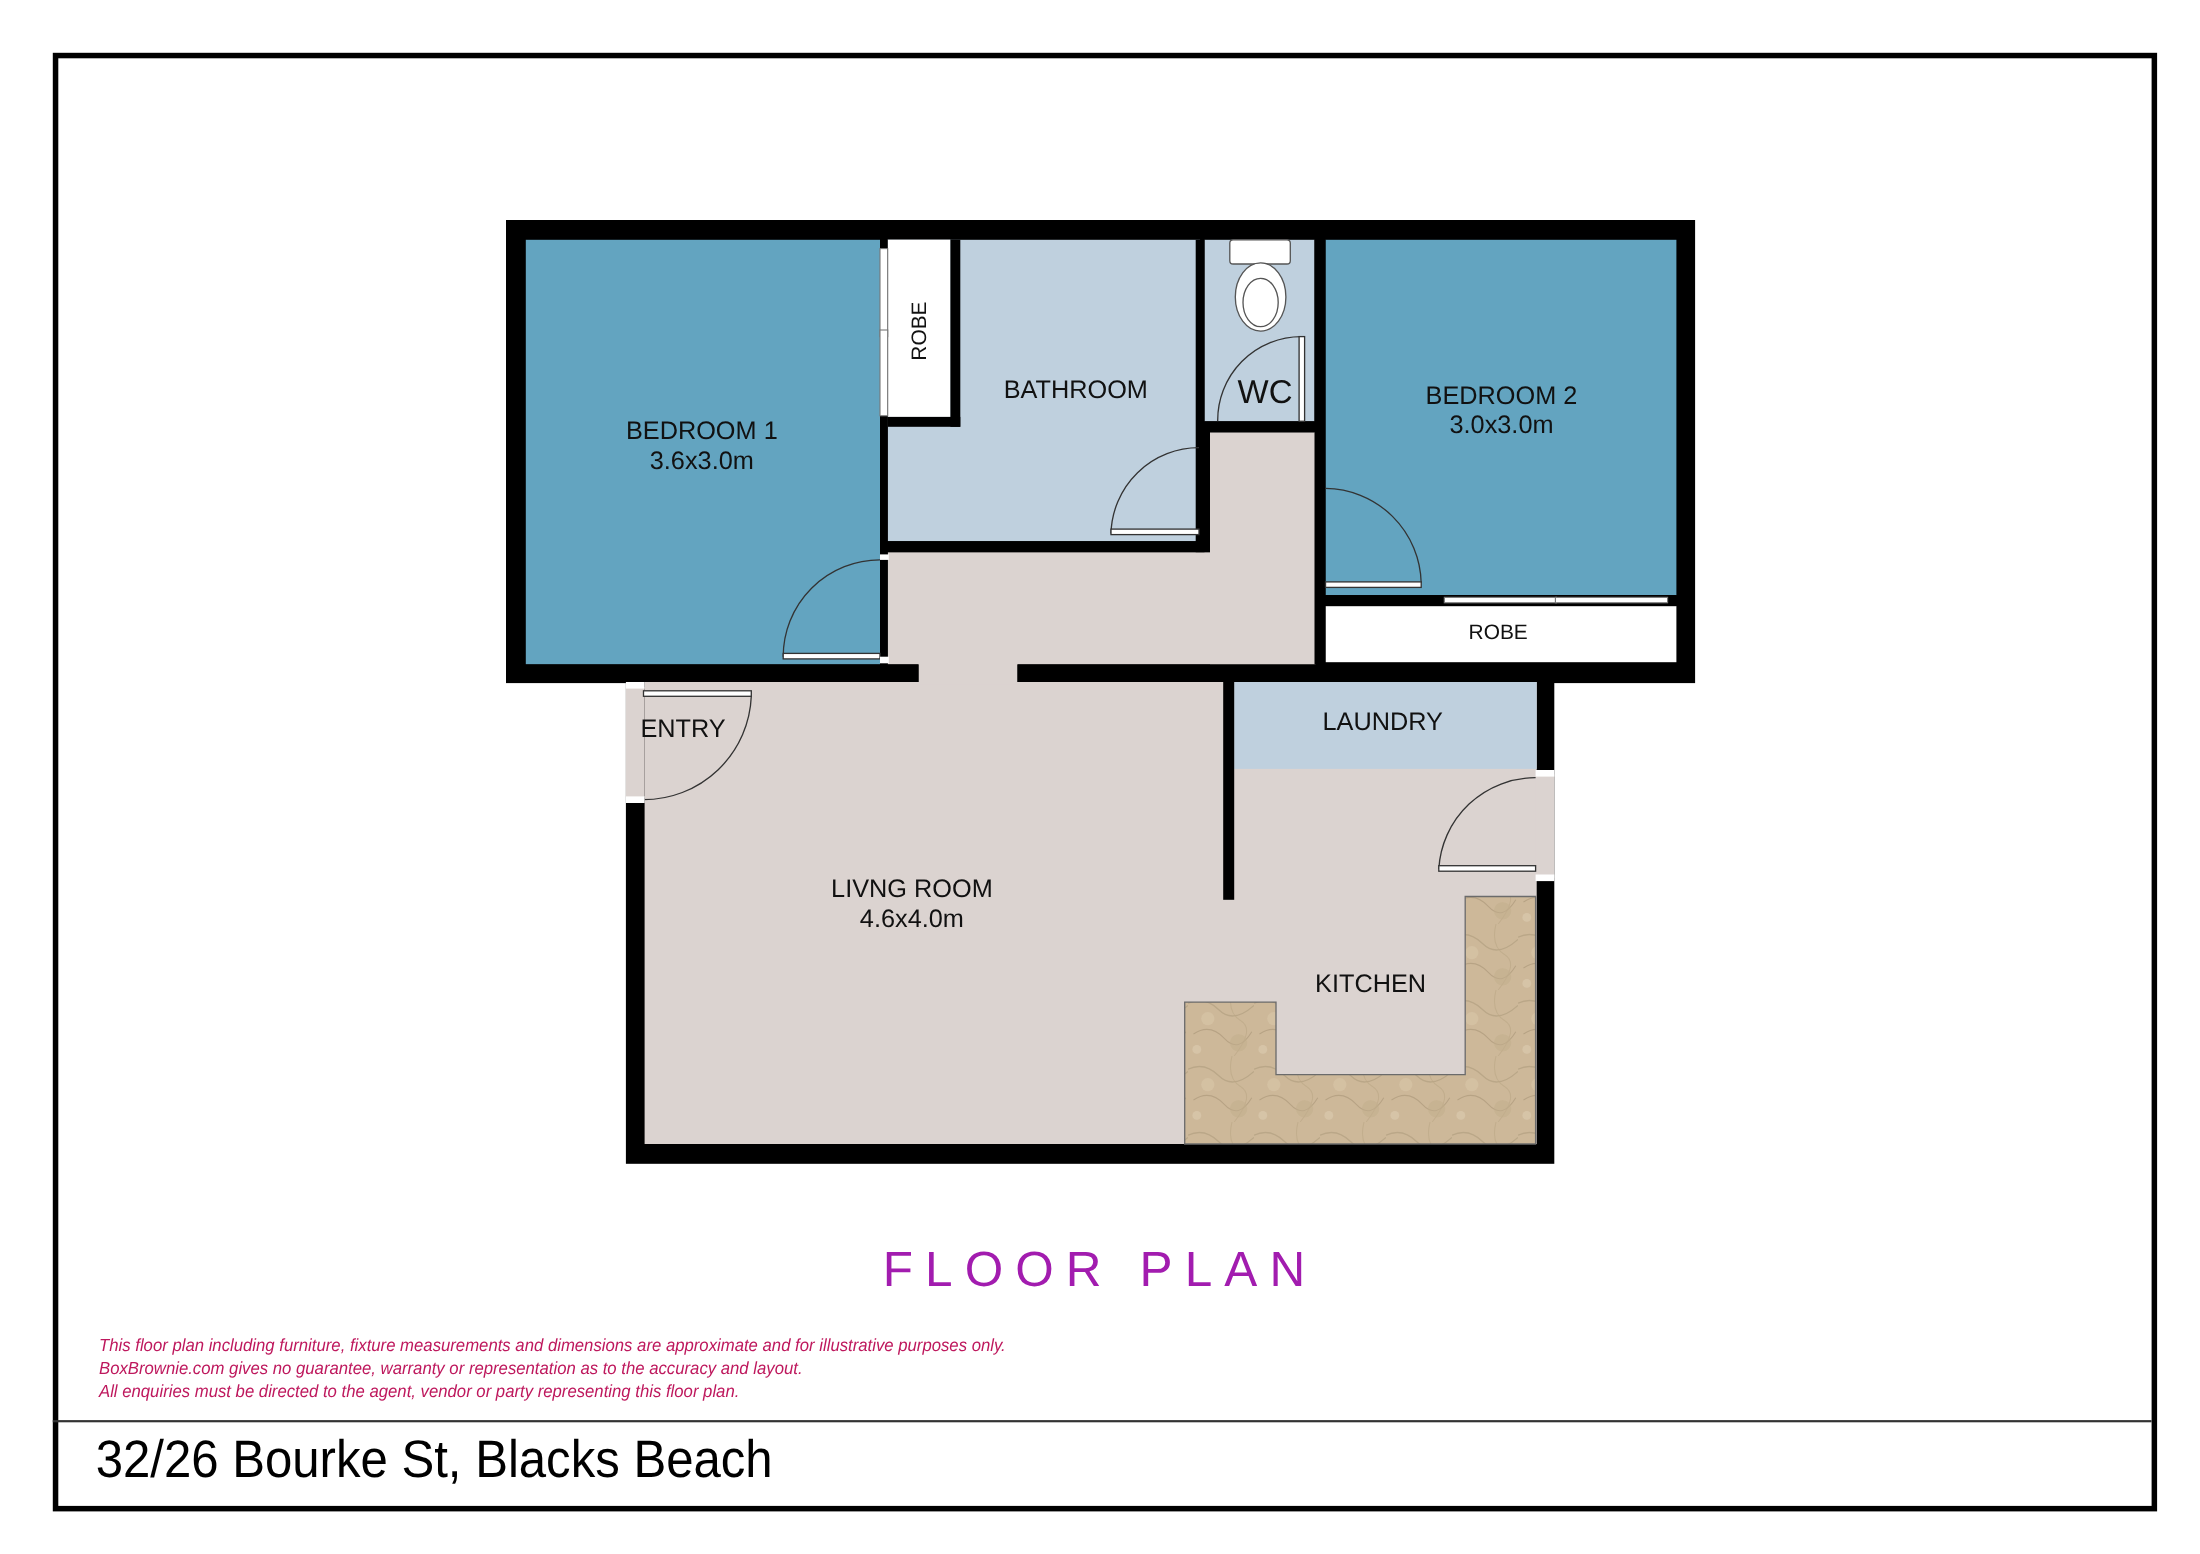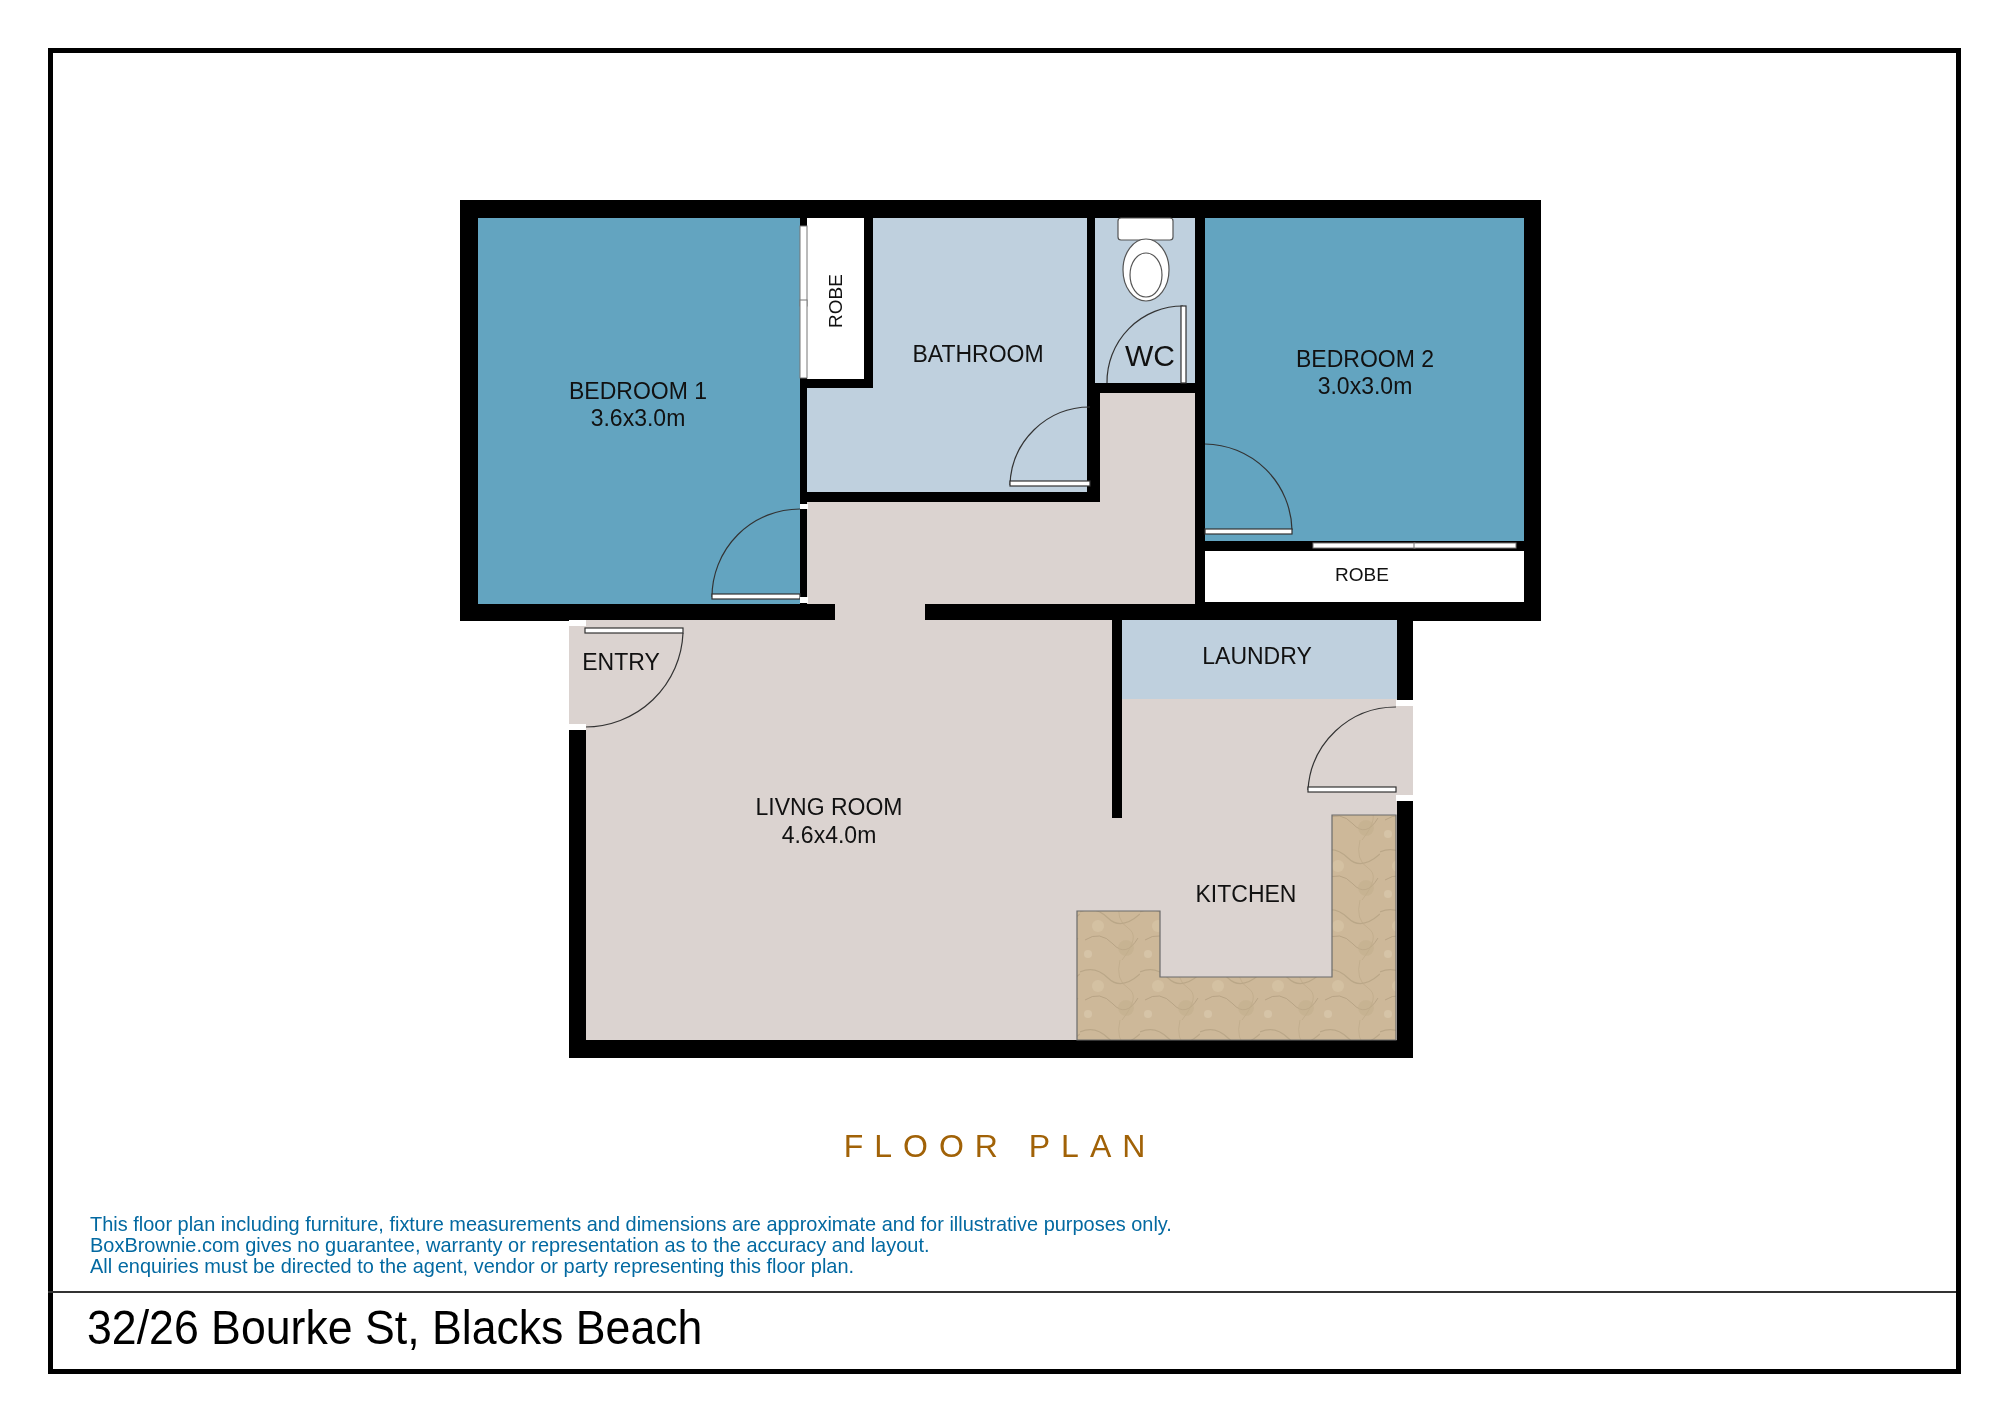--- a/index.html
+++ b/index.html
@@ -5,22 +5,22 @@
   html, body { margin: 0; padding: 0; background: #ffffff; }
   body { width: 2000px; height: 1413px; position: relative; overflow: hidden; font-family: "Liberation Sans", sans-serif; }
   #plan { position: absolute; left: 0; top: 0; width: 2000px; height: 1413px; }
   .frame { position: absolute; left: 48px; top: 48px; width: 1903px; height: 1316px; border: 5px solid #000; box-sizing: content-box; }
   .frame-divider { position: absolute; left: 48px; top: 1291px; width: 1908px; height: 2px; background: #333; }
   .room-label { font-family: "Liberation Sans", sans-serif; fill: #111; text-anchor: middle; }
   .lbl-main { font-size: 23px; }
   .lbl-dim { font-size: 23px; }
   .lbl-small { font-size: 19px; }
   .lbl-wc { font-size: 30px; }
-  .title-text { position: absolute; left: 0; width: 2000px; top: 1128px; text-align: center; font-size: 32px; letter-spacing: 11px; color: #a16207; }
-  .disclaimer { position: absolute; left: 90px; top: 1213px; font-size: 21px; line-height: 21px; color: #0369a1; }
+  .title-text { position: absolute; left: 0; width: 2000px; top: 1128px; text-align: center; font-size: 45px; letter-spacing: 11px; color: #a21caf; }
+  .disclaimer { position: absolute; left: 90px; top: 1213px; font-size: 16px; line-height: 21px; color: #be185d; font-style: italic; }
   .disclaimer div { white-space: nowrap; transform: scaleX(0.95); transform-origin: left; }
   .address { position: absolute; left: 87px; top: 1300px; font-size: 48px; color: #000; white-space: nowrap; transform: scaleX(0.93); transform-origin: left; }
 </style>
 </head>
 <body>
 
 <svg id="plan" viewBox="0 0 2000 1413" xmlns="http://www.w3.org/2000/svg">
   <defs>
     <pattern id="marble" width="60" height="60" patternUnits="userSpaceOnUse">
       <rect width="60" height="60" fill="#cdb899"></rect>

